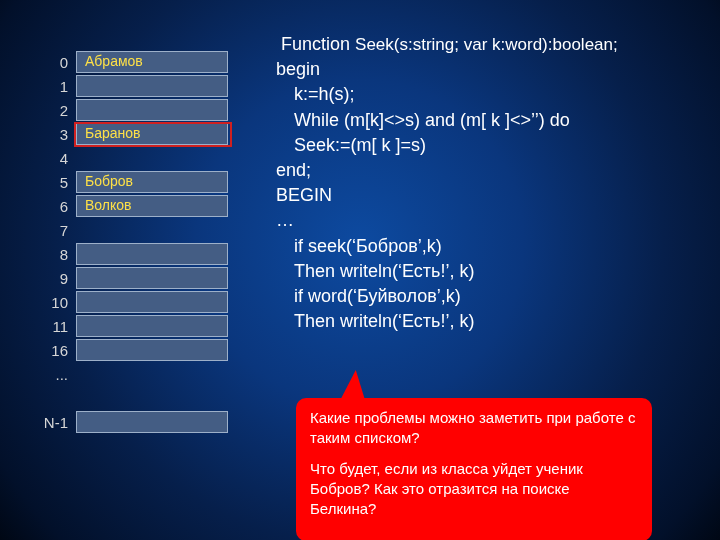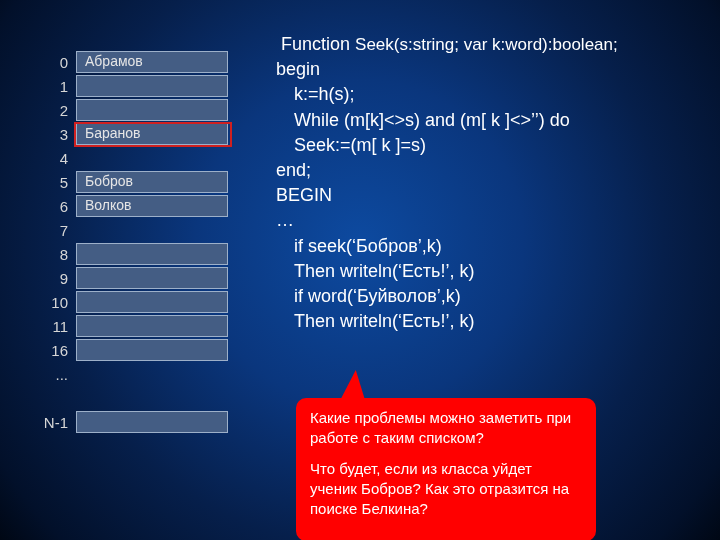--- a/index.html
+++ b/index.html
@@ -40,21 +40,21 @@
     padding-right: 8px;
     font-family: Arial, sans-serif;
   }
   .cell {
     position: relative;
     width: 152px;
     height: 22px;
     background: #445d84;
     border: 1px solid #9db0c9;
     box-sizing: border-box;
-    color: #e5e5e5;
+    color: #fde047;
     font-size: 14px;
     line-height: 19px;
     padding-left: 8px;
     font-family: Arial, sans-serif;
   }
   .highlight {
     position: absolute;
     left: -3px;
     top: -2px;
     width: 158px;
@@ -90,21 +90,21 @@
     left: 44px;
     top: -28px;
     width: 0; height: 0;
     border-left: 14px solid transparent;
     border-right: 14px solid transparent;
     border-bottom: 34px solid #ff0000;
     transform: skewX(-6deg);
   }
   .callout {
     position: relative;
-    width: 300px;
+    width: 356px;
     background: #ff0000;
     border-radius: 10px;
     padding: 10px 14px 14px 14px;
     color: #ffffff;
     font-size: 15px;
     line-height: 1.35;
     box-sizing: border-box;
     font-family: Arial, sans-serif;
   }
   .callout p {

